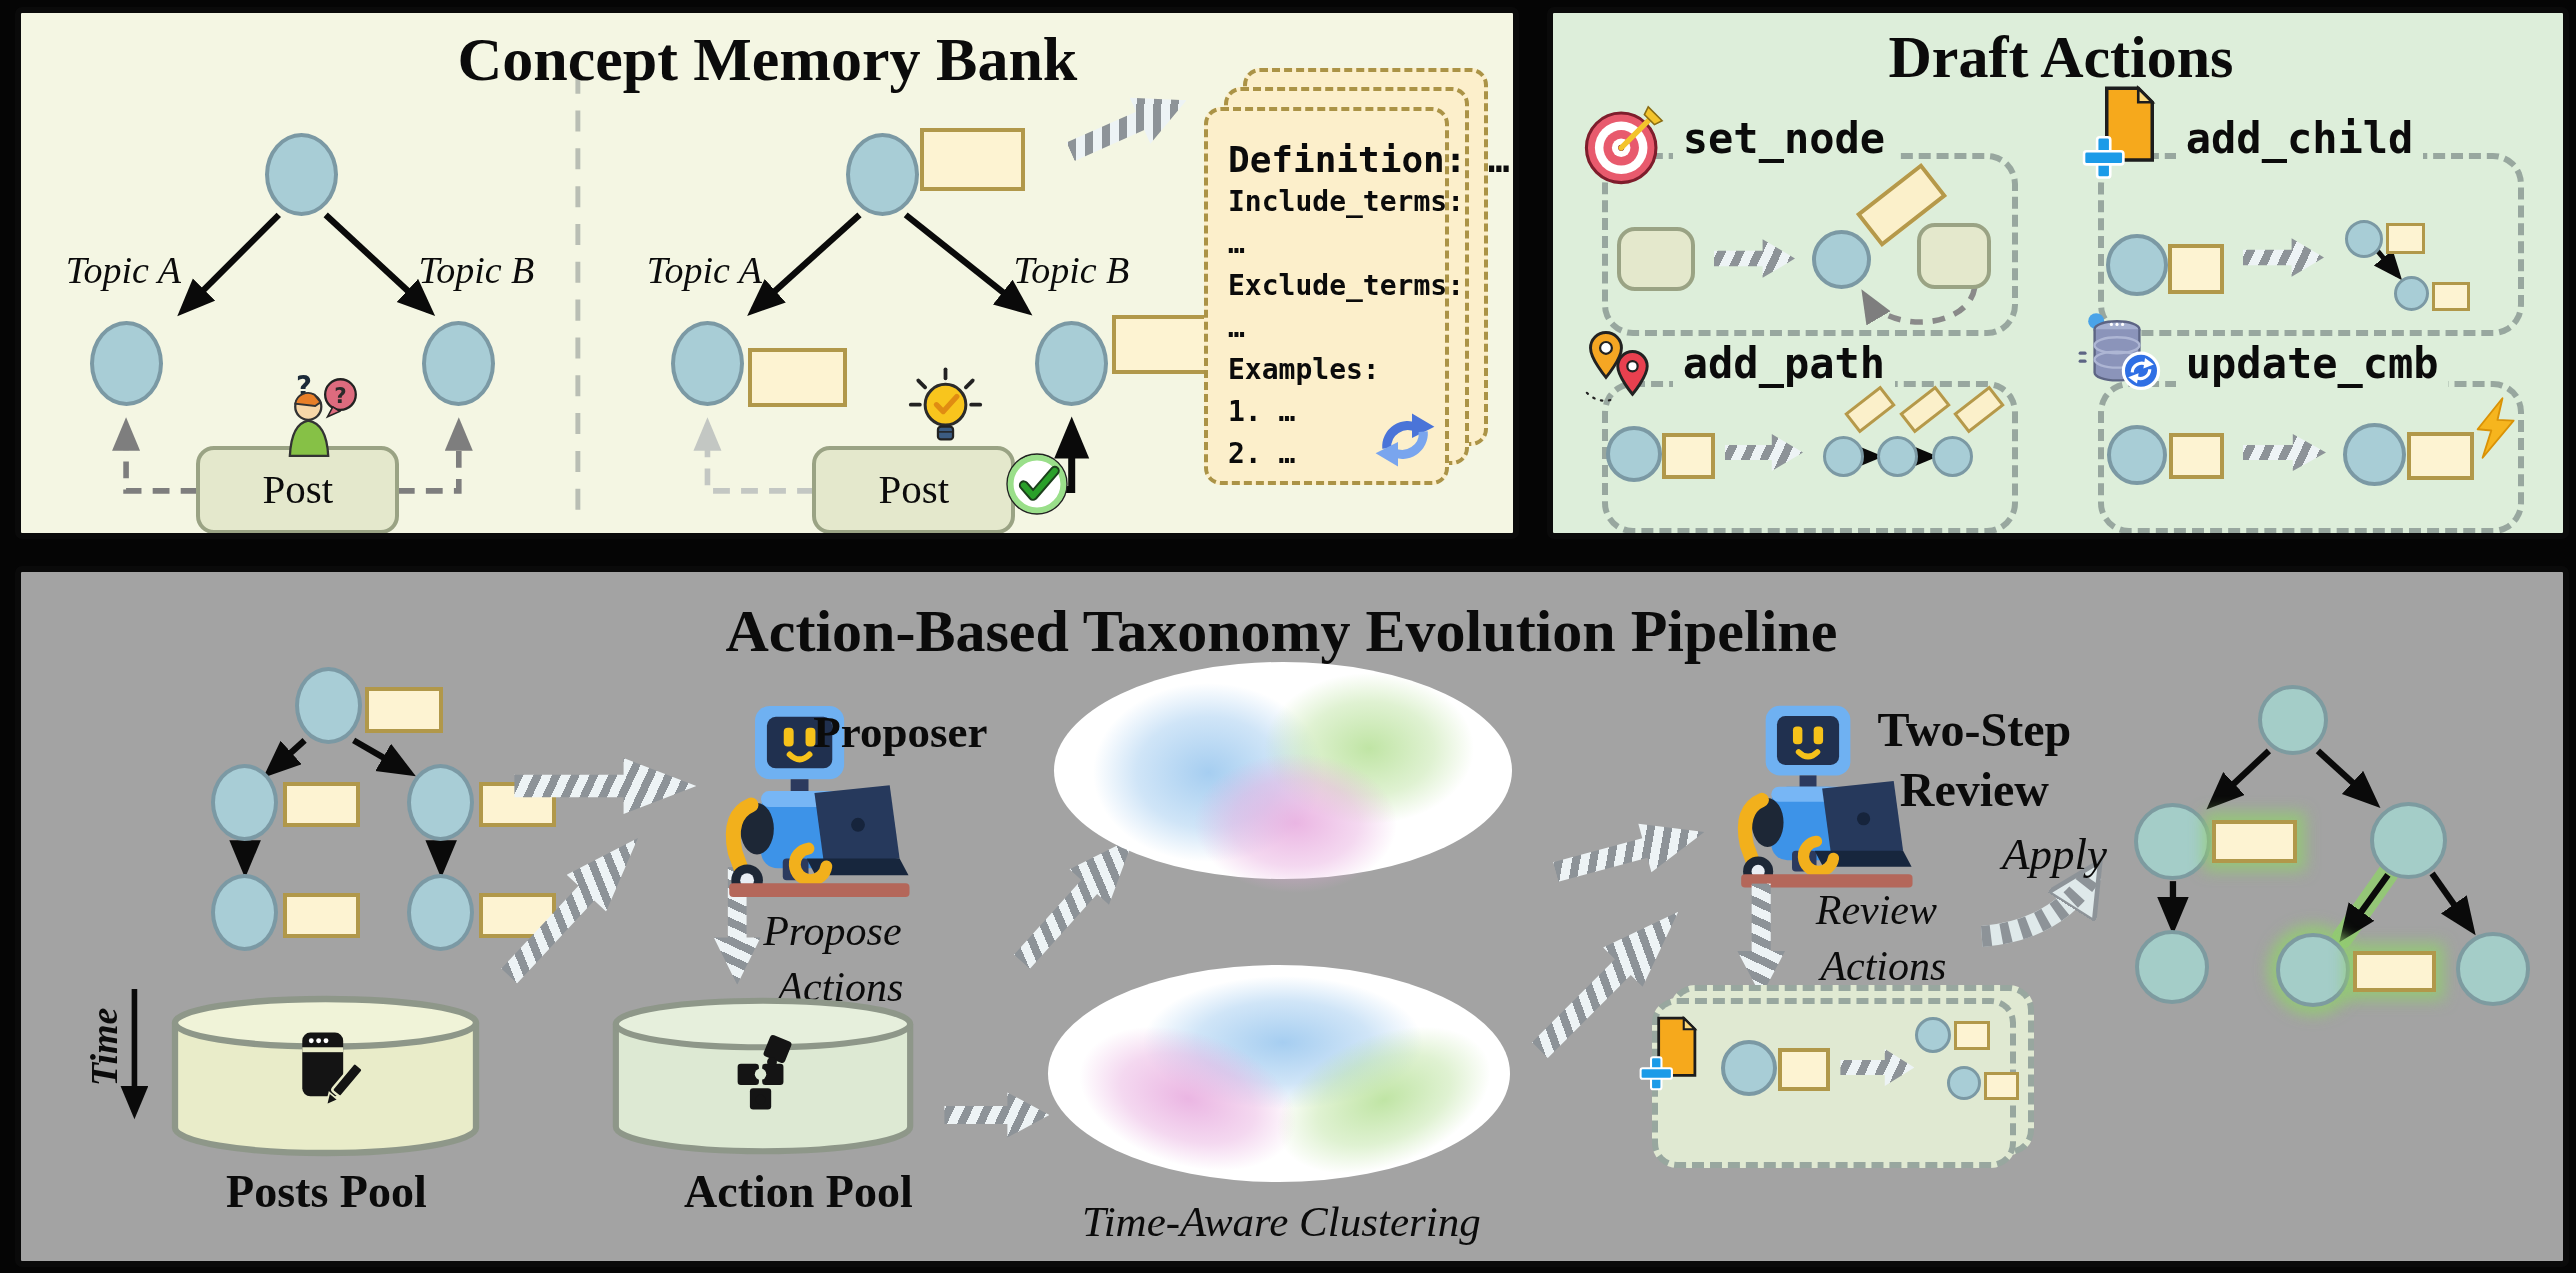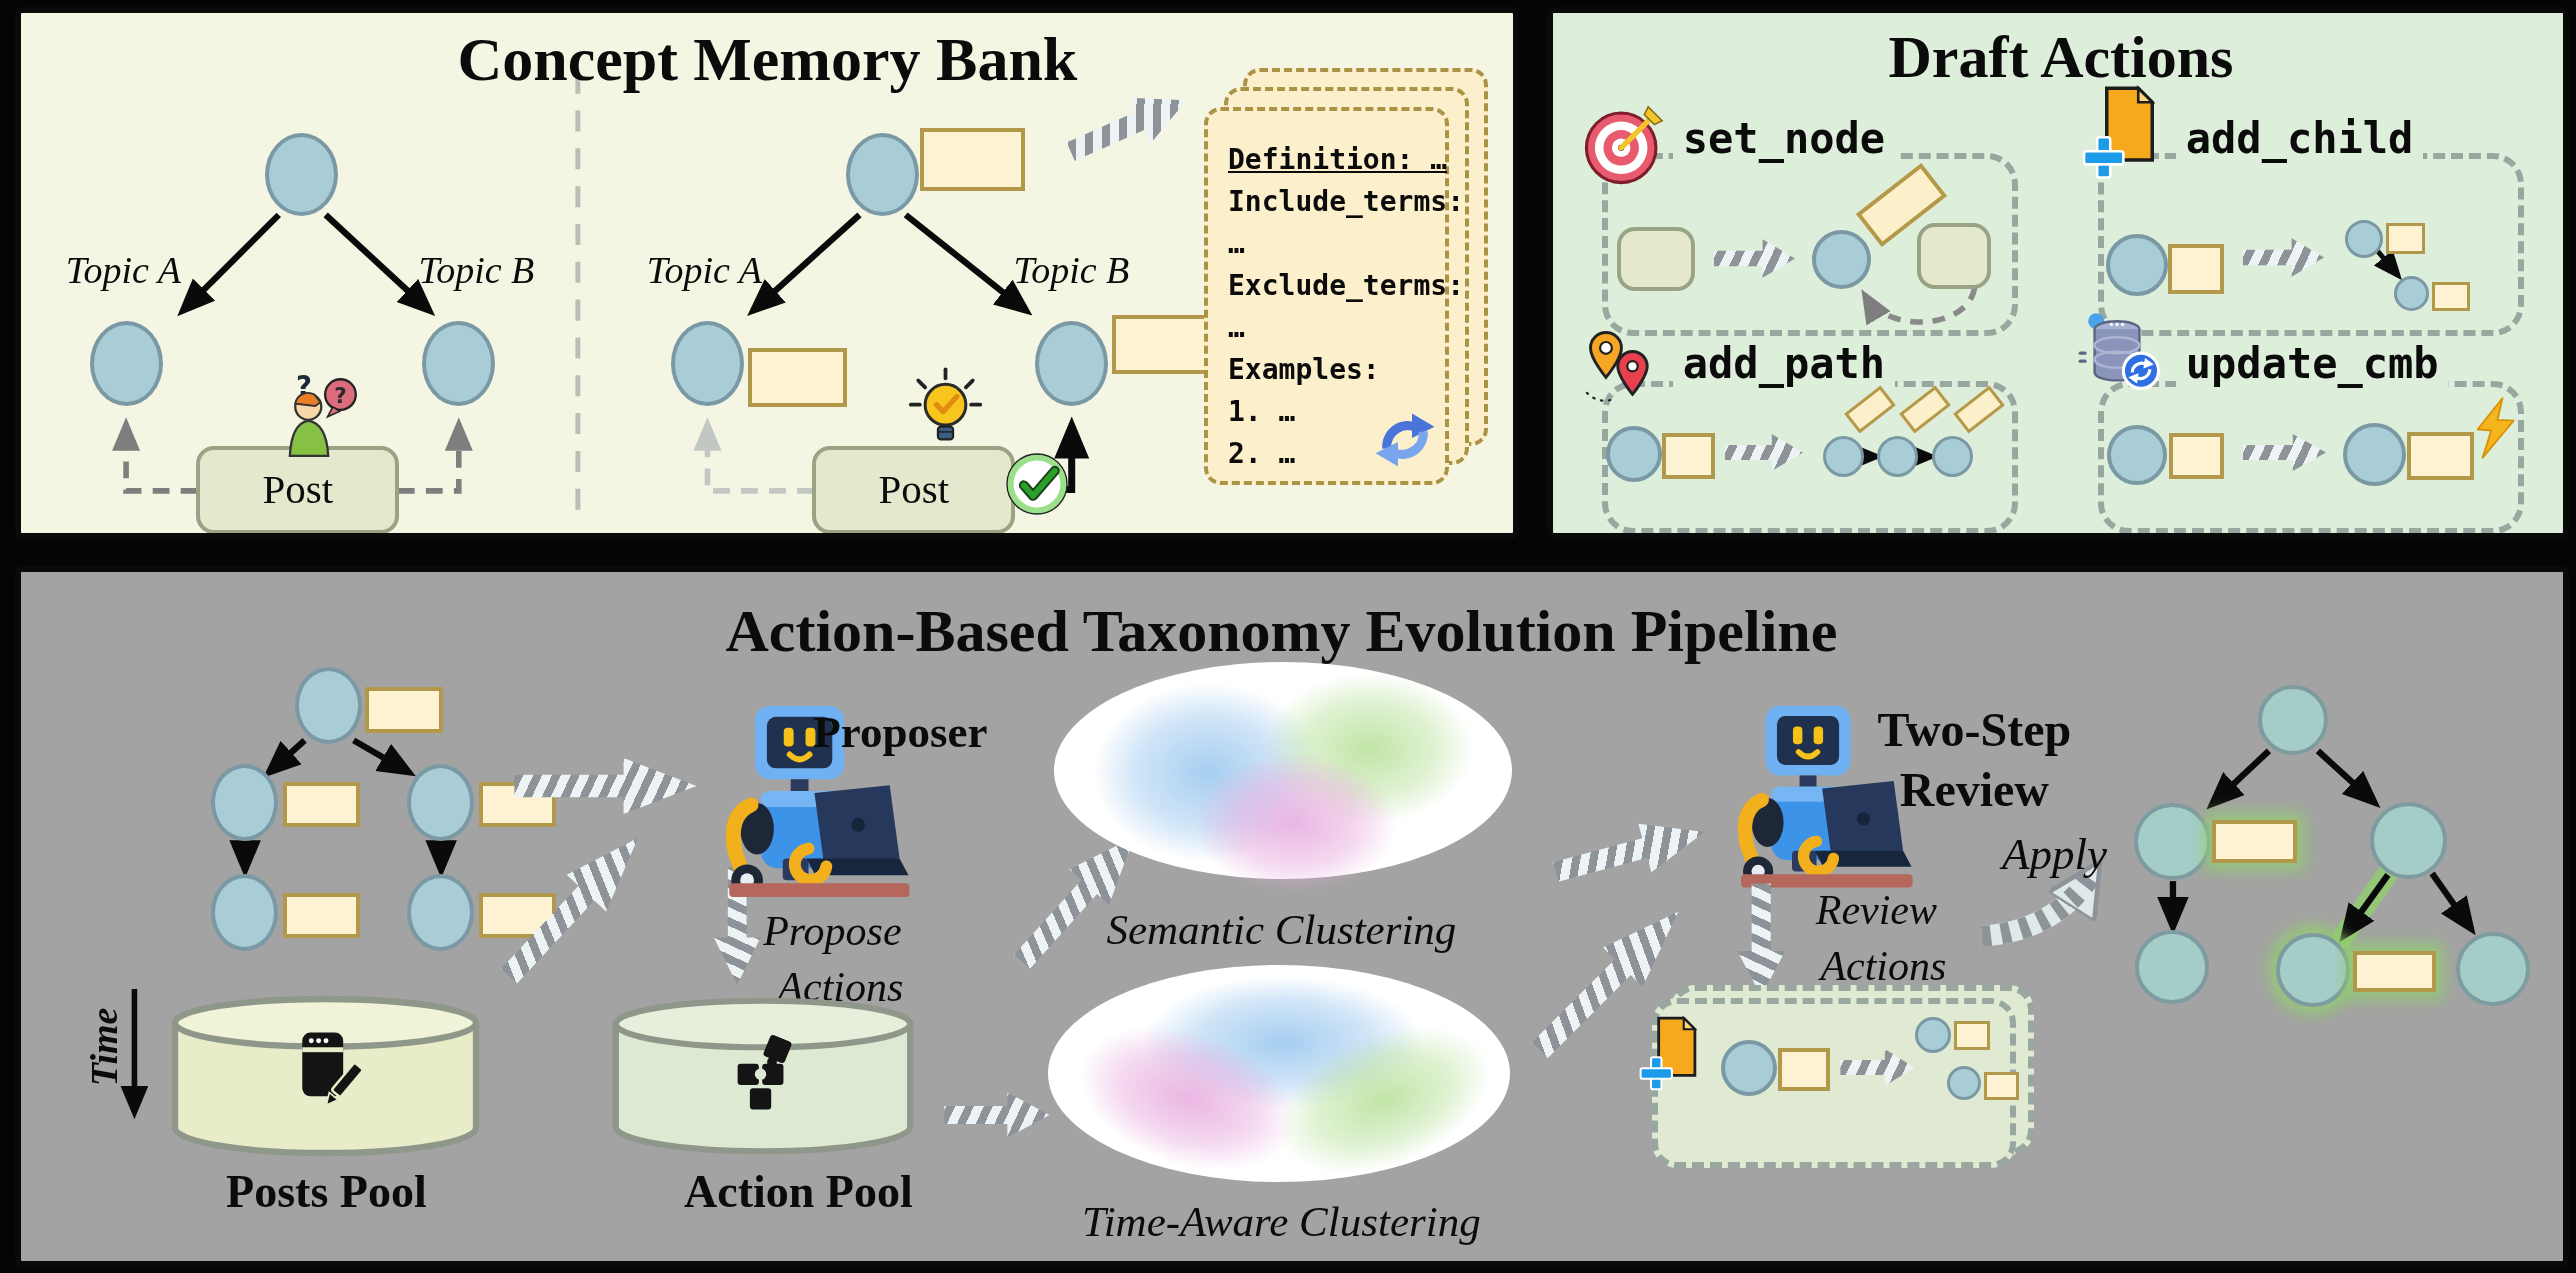--- a/index.html
+++ b/index.html
@@ -229,21 +229,21 @@
   <svg class="abs" style="left:983px;top:438px;width:66px;height:66px;" viewBox="0 0 100 100">
         <use href="#check"></use>
       </svg>
 
   <div class="sarrow" style="left:1044px;top:85px;width:127px;height:56px;transform:rotate(-24deg);"></div>
 
   <div class="stackcard" style="left:1222px;top:55px;width:245px;height:378px;"></div>
   <div class="stackcard" style="left:1203px;top:74px;width:245px;height:378px;"></div>
   <div class="stackcard" style="left:1183px;top:94px;width:245px;height:378px;">
     <div class="abs" style="left:19.6px;top:28px;width:210px;">
-      <div class="tm" style="position:static;font-size:28px;line-height:42px;text-decoration:underline;">Definition: …</div>
+      <div class="tm" style="position:static;font-size:36px;line-height:42px;">Definition: …</div>
       <div class="tm" style="position:static;font-size:28px;line-height:42px;">Include_terms:</div>
       <div class="tm" style="position:static;font-size:28px;line-height:42px;">…</div>
       <div class="tm" style="position:static;font-size:28px;line-height:42px;">Exclude_terms:</div>
       <div class="tm" style="position:static;font-size:28px;line-height:42px;">…</div>
       <div class="tm" style="position:static;font-size:28px;line-height:42px;">Examples:</div>
       <div class="tm" style="position:static;font-size:28px;line-height:42px;">1. …</div>
       <div class="tm" style="position:static;font-size:28px;line-height:42px;">2. …</div>
     </div>
     <svg class="abs" style="left:162px;top:294px;width:70px;height:70px;" viewBox="0 0 100 100">
           <use href="#sync"></use>
@@ -385,21 +385,20 @@
 
   <div class="sarrow" style="left:973px;top:298px;width:168px;height:59px;transform:rotate(-48deg);"></div>
   <div class="sarrow" style="left:923px;top:518px;width:105px;height:50px;"></div>
 
   <div class="abs" style="left:1033px;top:90px;width:458px;height:217px;">
     <div class="blobw" style="left:0;top:0;width:100%;height:100%;"></div>
     <div class="blobe" style="left:39px;top:21px;width:231px;height:179px;background:radial-gradient(closest-side,rgba(150,197,238,0.85),rgba(150,197,238,0.45) 62%,rgba(150,197,238,0) 100%);"></div>
     <div class="blobe" style="left:210px;top:10.5px;width:210px;height:151px;background:radial-gradient(closest-side,rgba(176,222,142,0.8),rgba(176,222,142,0.4) 62%,rgba(176,222,142,0) 100%);"></div>
     <div class="blobe" style="left:140px;top:91px;width:203px;height:140px;background:radial-gradient(closest-side,rgba(231,169,222,0.85),rgba(231,169,222,0.45) 62%,rgba(231,169,222,0) 100%);"></div>
   </div>
-  <div class="t ti cx" style="left:1260px;top:335px;font-size:43px;">Semantic Clustering</div>
 
   <div class="abs" style="left:1027px;top:393px;width:462px;height:217px;">
     <div class="blobw" style="left:0;top:0;width:100%;height:100%;"></div>
     <div class="blobe" style="left:95px;top:10.5px;width:280px;height:133px;background:radial-gradient(closest-side,rgba(150,197,238,0.85),rgba(150,197,238,0.45) 62%,rgba(150,197,238,0) 100%);"></div>
     <div class="blobe" style="left:28px;top:67px;width:224px;height:133px;background:radial-gradient(closest-side,rgba(231,169,222,0.85),rgba(231,169,222,0.45) 62%,rgba(231,169,222,0) 100%);transform:rotate(18deg);"></div>
     <div class="blobe" style="left:224px;top:70px;width:224px;height:130px;background:radial-gradient(closest-side,rgba(176,222,142,0.8),rgba(176,222,142,0.4) 62%,rgba(176,222,142,0) 100%);transform:rotate(-22deg);"></div>
   </div>
   <div class="t ti cx" style="left:1260px;top:627px;font-size:43px;">Time-Aware Clustering</div>
 
   <div class="sarrow" style="left:1532px;top:252px;width:154px;height:56px;transform:rotate(-15deg);"></div>

